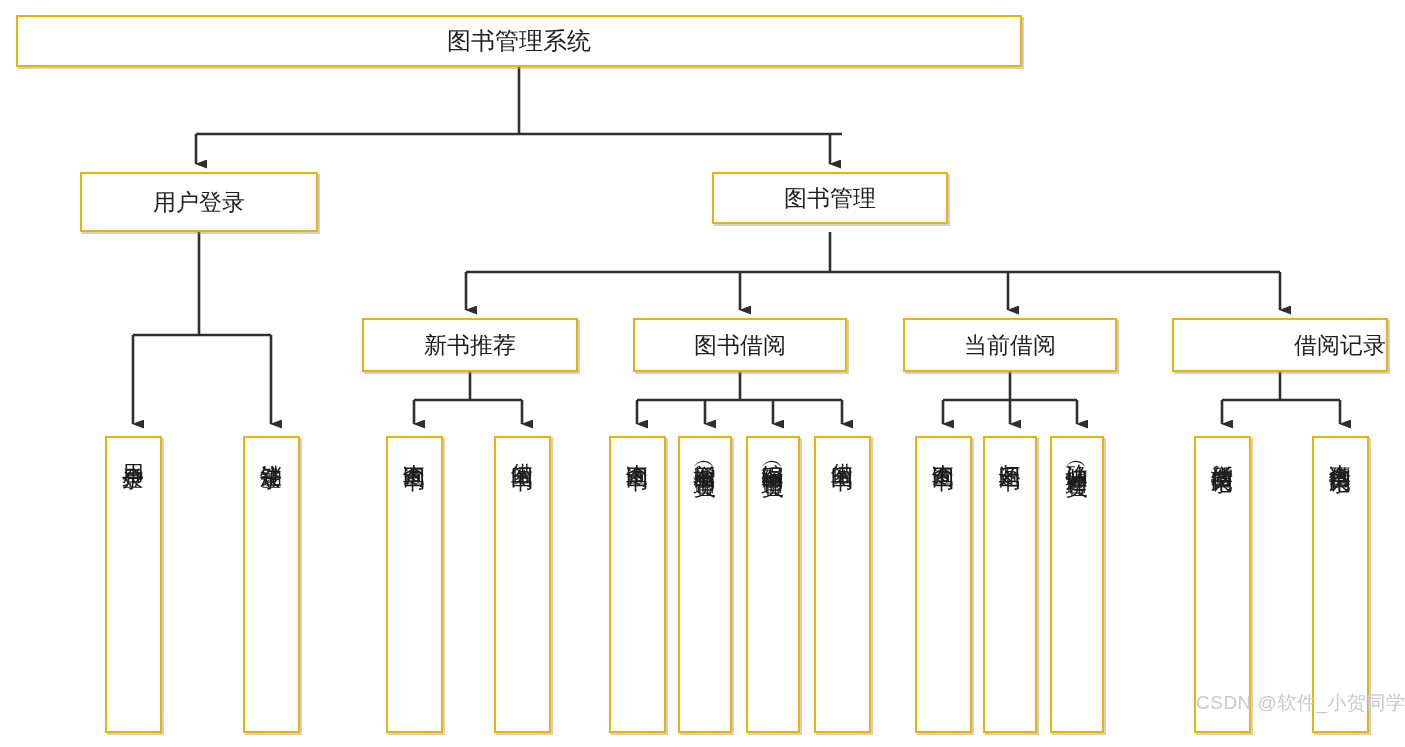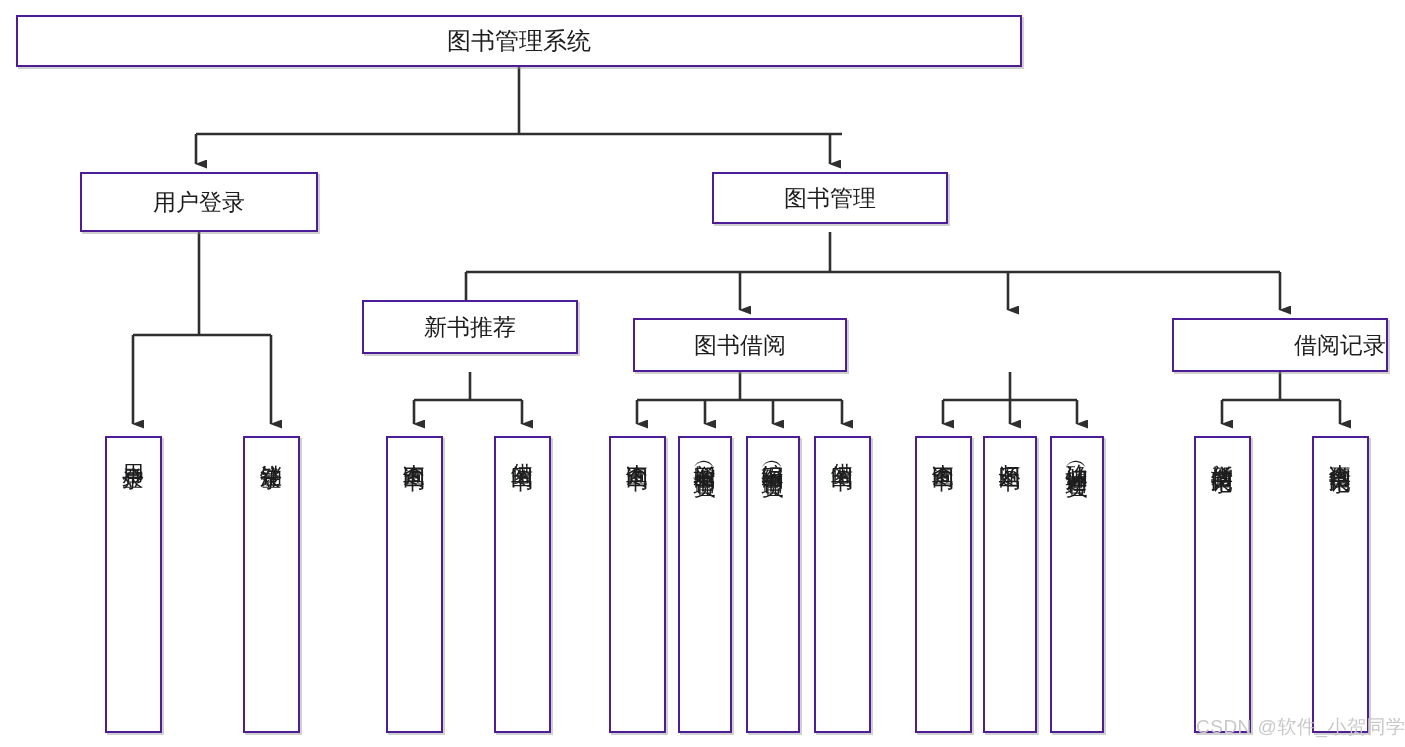--- a/index.html
+++ b/index.html
@@ -23,21 +23,21 @@
     left: 0;
     top: 0;
     width: 1405px;
     height: 747px;
     pointer-events: none;
   }
   .node {
     position: absolute;
     box-sizing: border-box;
     background: #ffffff;
-    border: 2px solid #4c1d95;
+    border: 2px solid #eab308;
     display: flex;
     align-items: center;
     justify-content: center;
     color: #1d1d1d;
     box-shadow: 2px 2px 0 rgba(150,150,150,0.45);
   }
   .node .label {
     display: block;
     text-align: center;
     line-height: 1.22;
@@ -128,25 +128,28 @@
     <span class="label">图书管理系统</span>
   </div>
 
   <div class="node horizontal" style="left:80px; top:172px; width:238px; height:60px;">
     <span class="label">用户登录</span>
   </div>
   <div class="node horizontal" style="left:712px; top:172px; width:236px; height:52px;">
     <span class="label">图书管理</span>
   </div>
 
-  <div class="node horizontal" style="left:362px; top:300px; width:216px; height:54px;">
+  <div class="node horizontal" style="left:362px; top:318px; width:216px; height:54px;">
     <span class="label">新书推荐</span>
   </div>
   <div class="node horizontal" style="left:633px; top:318px; width:214px; height:54px;">
     <span class="label">图书借阅</span>
+  </div>
+  <div class="node horizontal" style="left:903px; top:318px; width:214px; height:54px;">
+    <span class="label">当前借阅</span>
   </div>
   <div class="node horizontal" style="left:1172px; top:318px; width:216px; height:54px;justify-content:flex-end;">
     <span class="label">借阅记录</span>
   </div>
 
   <div class="node vertical" style="left:105px; top:436px; width:57px; height:297px;">
     <span class="label">用户登录</span>
   </div>
   <div class="node vertical" style="left:243px; top:436px; width:57px; height:297px;">
     <span class="label">注销登录</span>
@@ -182,15 +185,15 @@
     <span class="label">确认归还（管理员）</span>
   </div>
 
   <div class="node vertical" style="left:1194px; top:436px; width:57px; height:297px;">
     <span class="label">新增借阅记录</span>
   </div>
   <div class="node vertical" style="left:1312px; top:436px; width:57px; height:297px;">
     <span class="label">查询借阅记录</span>
   </div>
 
-  <div class="watermark" style="left:1196px; top:714px;">CSDN @软件_小贺同学</div>
+  <div class="watermark" style="left:1196px; top:690px;">CSDN @软件_小贺同学</div>
 
 </div>
 
 </body></html>

